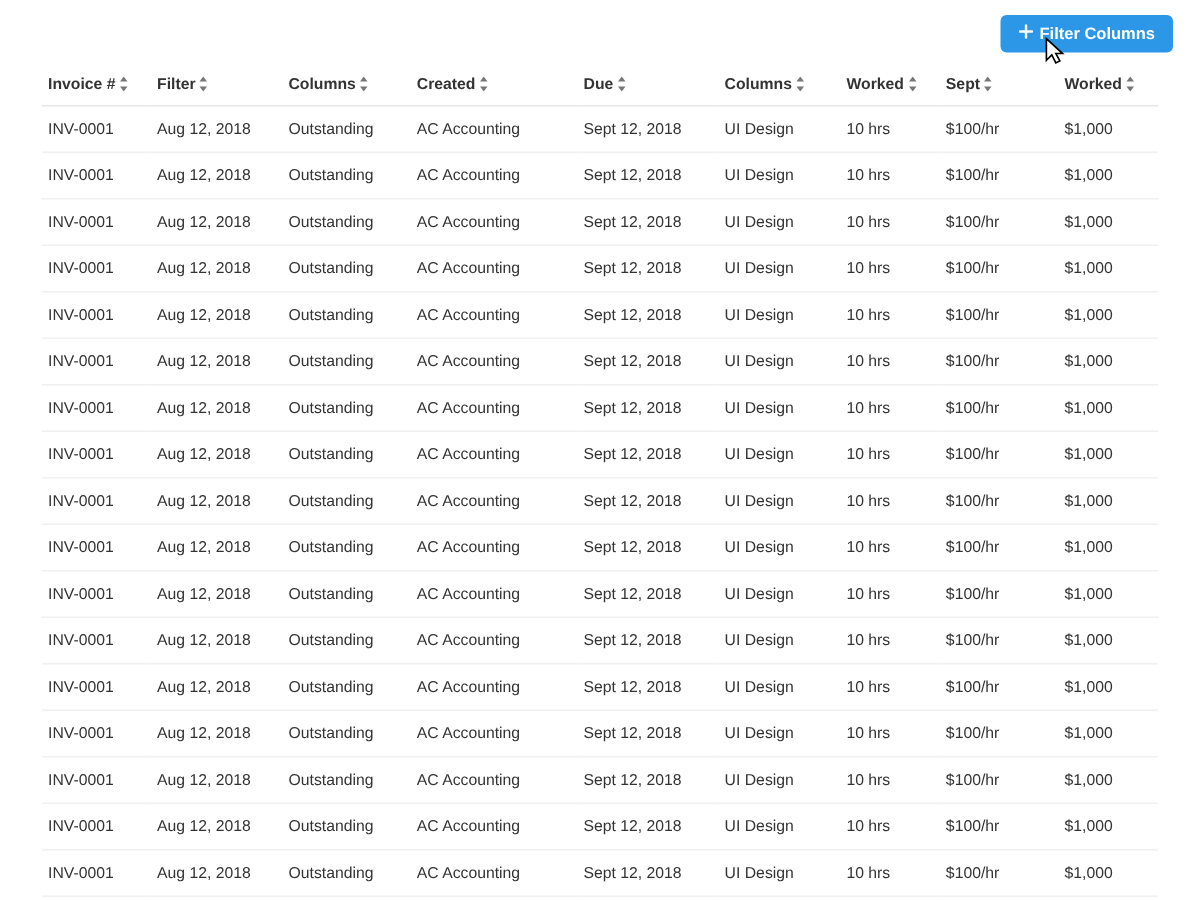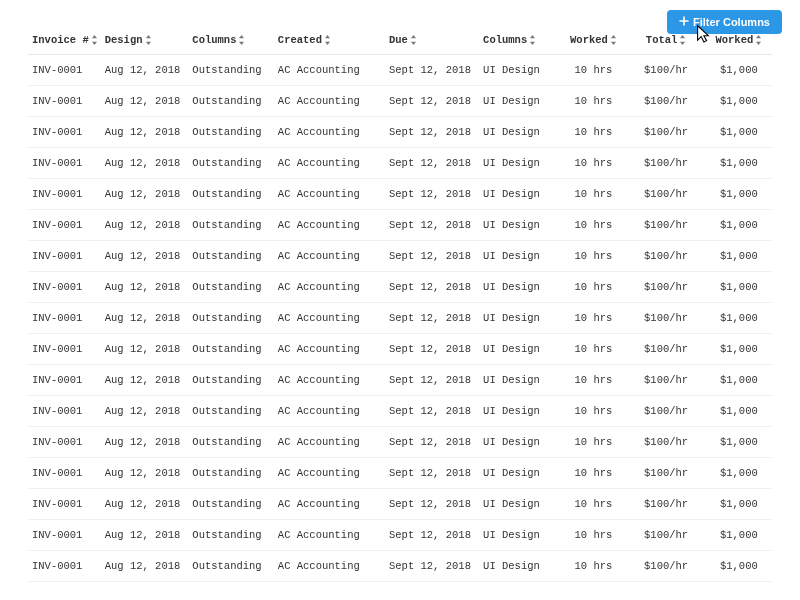--- a/index.html
+++ b/index.html
@@ -41,34 +41,33 @@
     right: 88px;
     width: 18px;
     height: 22px;
     z-index: 10;
     pointer-events: none;
   }
   table {
     width: 100%;
     border-collapse: collapse;
     table-layout: fixed;
-    margin-top: 8px;
-    font-family: Liberation Mono, monospace;
+    margin-top: 24px;
   }
   thead th {
     text-align: left;
     font-weight: 600;
     font-size: 10.5px;
     color: #333;
     padding: 8px 4px;
     position: relative;
     border-bottom: 1px solid #e8e8e8;
     white-space: nowrap;
   }
-  thead th.right, tbody td.right { text-align: center; }
+  thead th.right, tbody td.right { text-align: left; }
   thead th .sort {
     display: inline-block;
     margin-left: 2px;
     vertical-align: middle;
   }
   thead th .sort svg { width: 7px; height: 10px; display:block;}
   tbody td {
     padding: 9px 4px;
     font-size: 10.5px;
     color: #333;
@@ -120,21 +119,21 @@
         <col class="c-worked">
         <col class="c-rate">
         <col class="c-total">
     </colgroup>
     <thead>
       <tr id="header-row">
           <th><span>Invoice #</span><span class="sort"><svg viewBox="0 0 8 12">
                 <path d="M4 0 L7 4 L1 4 Z" fill="#777"></path>
                 <path d="M4 12 L1 8 L7 8 Z" fill="#777"></path>
               </svg></span></th>
-          <th><span>Design</span><span class="sort"><svg viewBox="0 0 8 12">
+          <th><span>Filter</span><span class="sort"><svg viewBox="0 0 8 12">
                 <path d="M4 0 L7 4 L1 4 Z" fill="#777"></path>
                 <path d="M4 12 L1 8 L7 8 Z" fill="#777"></path>
               </svg></span></th>
           <th><span>Columns</span><span class="sort"><svg viewBox="0 0 8 12">
                 <path d="M4 0 L7 4 L1 4 Z" fill="#777"></path>
                 <path d="M4 12 L1 8 L7 8 Z" fill="#777"></path>
               </svg></span></th>
           <th><span>Created</span><span class="sort"><svg viewBox="0 0 8 12">
                 <path d="M4 0 L7 4 L1 4 Z" fill="#777"></path>
                 <path d="M4 12 L1 8 L7 8 Z" fill="#777"></path>
@@ -144,21 +143,21 @@
                 <path d="M4 12 L1 8 L7 8 Z" fill="#777"></path>
               </svg></span></th>
           <th><span>Columns</span><span class="sort"><svg viewBox="0 0 8 12">
                 <path d="M4 0 L7 4 L1 4 Z" fill="#777"></path>
                 <path d="M4 12 L1 8 L7 8 Z" fill="#777"></path>
               </svg></span></th>
           <th class="right"><span>Worked</span><span class="sort"><svg viewBox="0 0 8 12">
                 <path d="M4 0 L7 4 L1 4 Z" fill="#777"></path>
                 <path d="M4 12 L1 8 L7 8 Z" fill="#777"></path>
               </svg></span></th>
-          <th class="right"><span>Total</span><span class="sort"><svg viewBox="0 0 8 12">
+          <th class="right"><span>Sept</span><span class="sort"><svg viewBox="0 0 8 12">
                 <path d="M4 0 L7 4 L1 4 Z" fill="#777"></path>
                 <path d="M4 12 L1 8 L7 8 Z" fill="#777"></path>
               </svg></span></th>
           <th class="right"><span>Worked</span><span class="sort"><svg viewBox="0 0 8 12">
                 <path d="M4 0 L7 4 L1 4 Z" fill="#777"></path>
                 <path d="M4 12 L1 8 L7 8 Z" fill="#777"></path>
               </svg></span></th>
         </tr>
     </thead>
     <tbody id="body">

